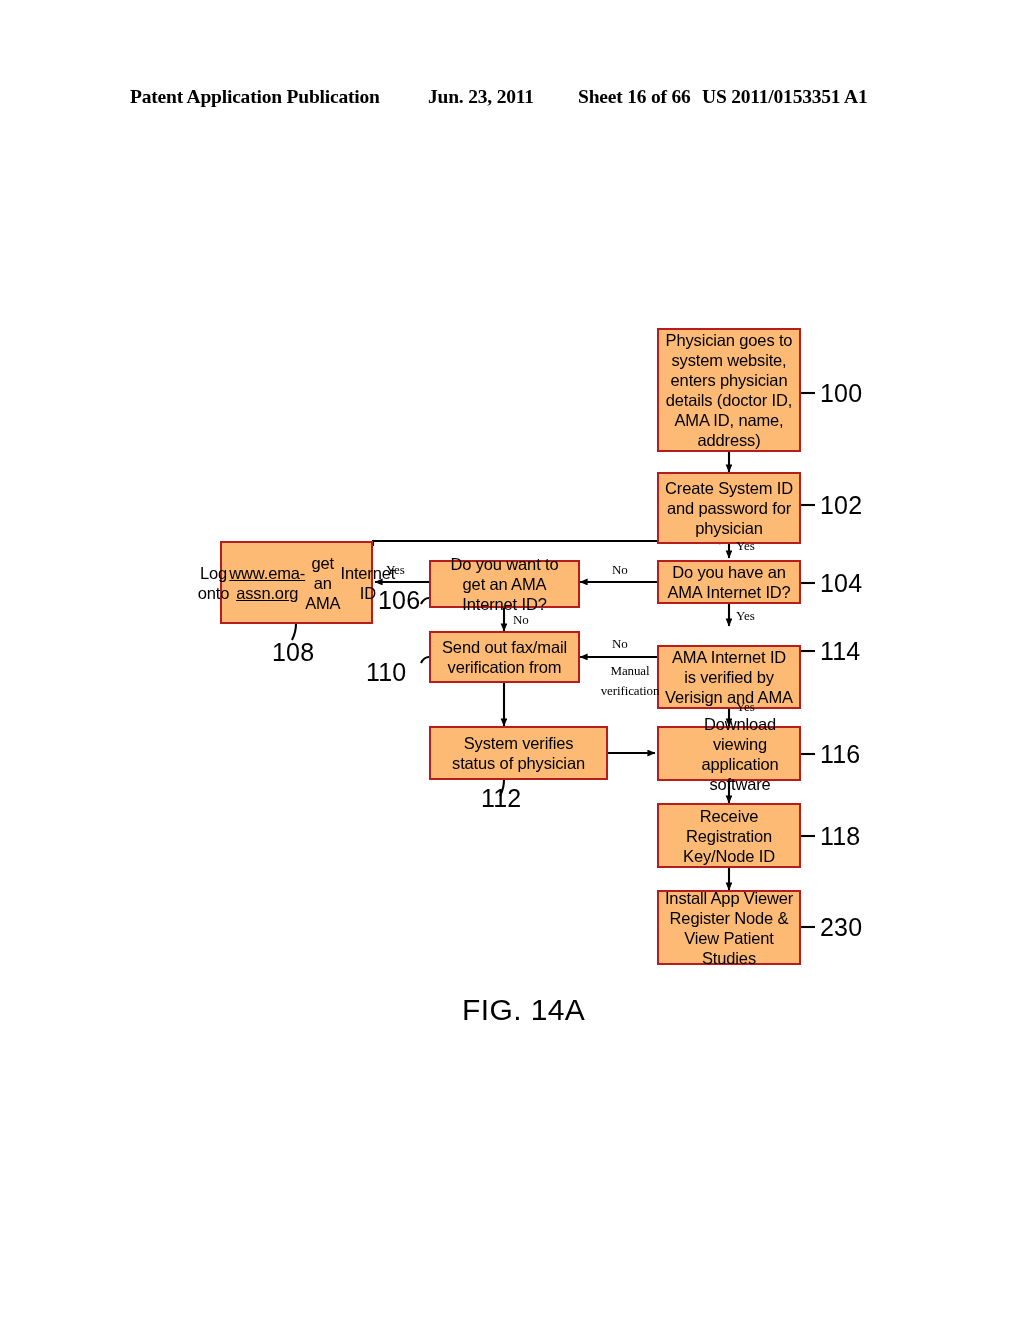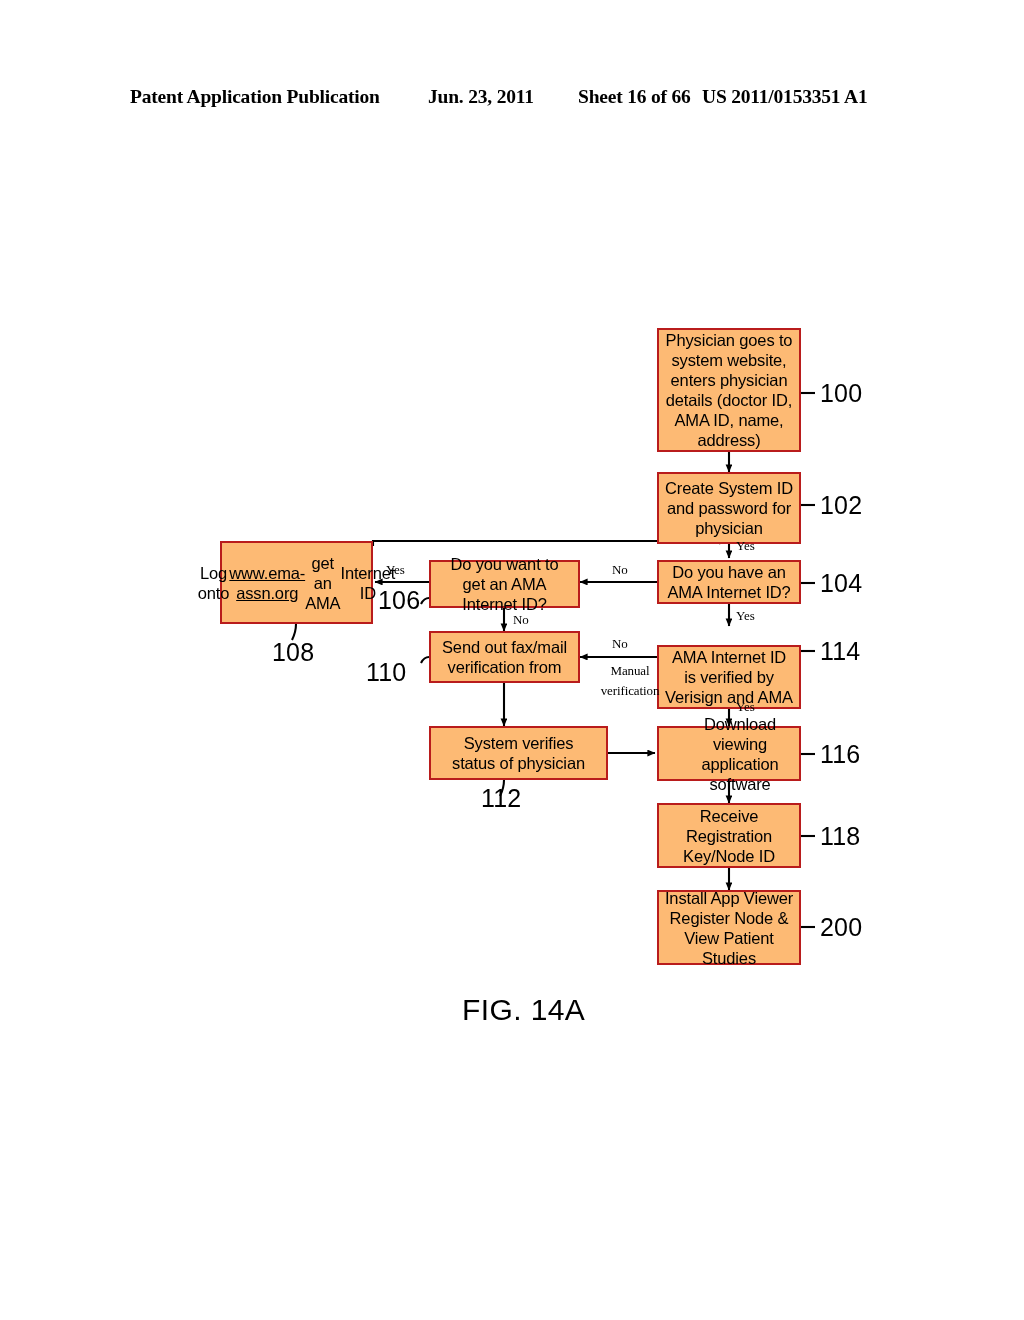--- a/index.html
+++ b/index.html
@@ -212,21 +212,21 @@
 Register Node &amp;
 View Patient
 Studies</div>
 
   <div class="refnum" style="left:820px; top:381px;">100</div>
   <div class="refnum" style="left:820px; top:493px;">102</div>
   <div class="refnum" style="left:820px; top:571px;">104</div>
   <div class="refnum" style="left:820px; top:639px;">114</div>
   <div class="refnum" style="left:820px; top:742px;">116</div>
   <div class="refnum" style="left:820px; top:824px;">118</div>
-  <div class="refnum" style="left:820px; top:915px;">200</div>
+  <div class="refnum" style="left:820px; top:915px;">230</div>
   <div class="refnum" style="left:378px; top:588px;">106</div>
   <div class="refnum" style="left:366px; top:647px;margin-top:13px;">110</div>
   <div class="refnum" style="left:272px; top:640px;">108</div>
   <div class="refnum" style="left:481px; top:786px;">112</div>
 
   <div class="elabel" style="left:736px; top:536px;">Yes</div>
   <div class="elabel" style="left:612px; top:560px;">No</div>
   <div class="elabel" style="left:736px; top:606px;">Yes</div>
   <div class="elabel" style="left:386px; top:560px;">Yes</div>
   <div class="elabel" style="left:513px; top:610px;">No</div>

